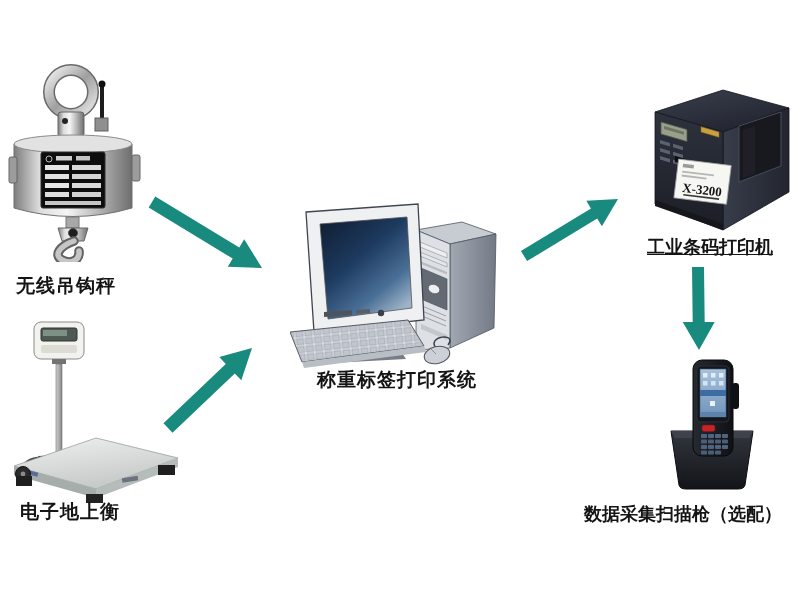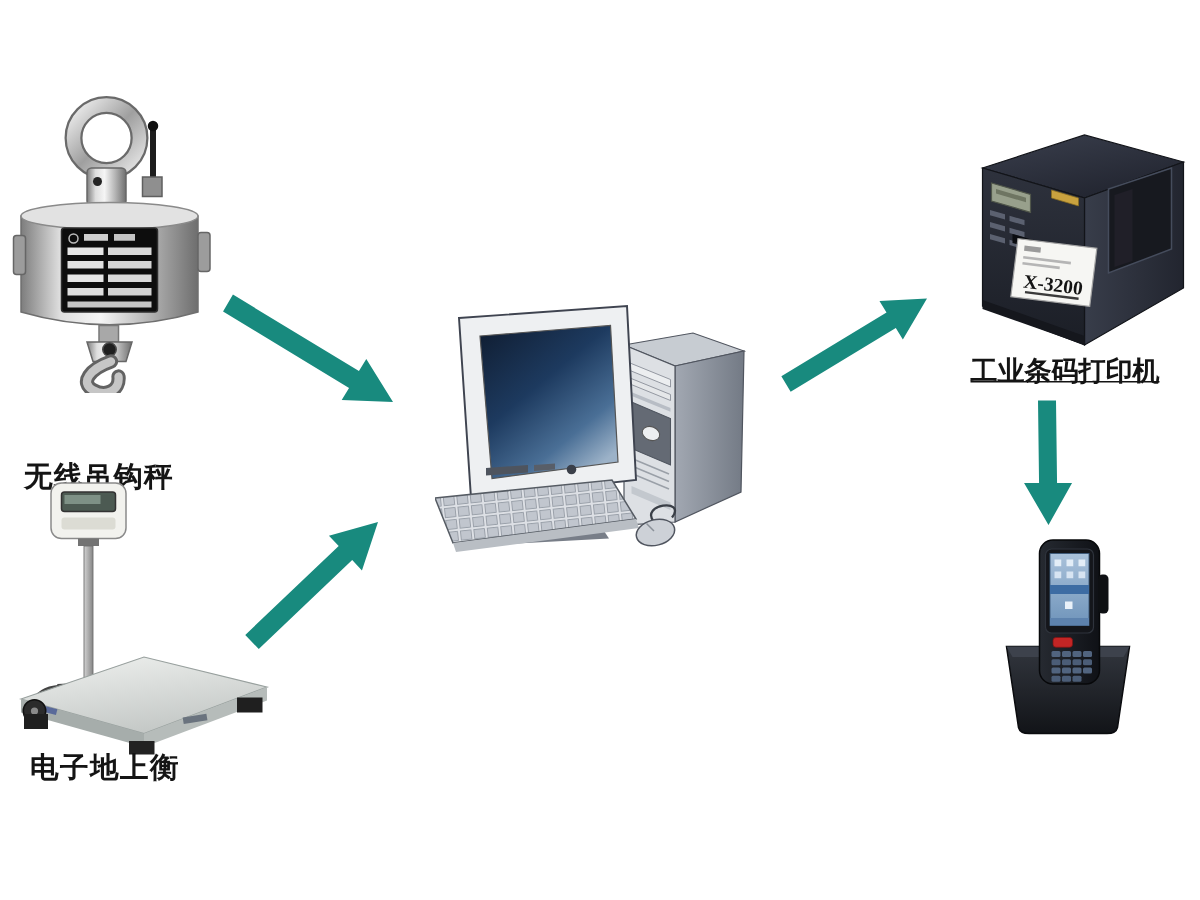--- a/index.html
+++ b/index.html
@@ -57,21 +57,21 @@
       <rect x="37" y="130" width="24" height="5" fill="#dedede"></rect>
         <rect x="64" y="130" width="29" height="5" fill="#d2d2d2"></rect>
       <rect x="37" y="139" width="56" height="4" fill="#c6c6c6"></rect>
       <rect x="58" y="155" width="13" height="11" fill="#a8a8a8" stroke="#787878"></rect>
       <polygon points="50,166 80,166 76,179 54,179" fill="url(#chrome)" stroke="#676767"></polygon>
       <circle cx="65" cy="171" r="4.5" fill="#1f1f1f" stroke="#4a4a4a"></circle>
       <path d="M66,179 C52,184 45,193 54,198 C63,203 72,198 71,189" fill="none" stroke="#636363" stroke-width="9.5" stroke-linecap="round"></path>
       <path d="M66,179 C52,184 45,193 54,198 C63,203 72,198 71,189" fill="none" stroke="#c6c6c6" stroke-width="5.5" stroke-linecap="round"></path>
     </svg>
   </div>
-  <div class="node-label" style="left:16px;top:273px;margin-top:32px;">无线吊钩秤</div>
+  <div class="node-label" style="left:16px;top:273px;">无线吊钩秤</div>
 
   <div class="node" style="left:4px;top:318px;">
     <svg width="182" height="186" viewBox="0 0 182 186">
       <defs>
         <linearGradient id="poleG" x1="0" y1="0" x2="1" y2="0">
           <stop offset="0" stop-color="#d2d2d2"></stop>
             <stop offset="1" stop-color="#858585"></stop>
         </linearGradient>
         <linearGradient id="platG" x1="0" y1="0" x2="0.4" y2="1">
           <stop offset="0" stop-color="#eff1ef"></stop>
@@ -144,20 +144,21 @@
         <circle cx="91" cy="111" r="3.2" fill="#3a3f49"></circle>
       </g>
 
       <polygon points="0,130 118,118 134,144 12,160" fill="url(#keys)" stroke="#555b63" stroke-width="1"></polygon>
       <polygon points="12,160 134,144 136,150 14,166" fill="#b9bec4"></polygon>
       <path d="M146,146 C136,134 168,130 158,143" fill="none" stroke="#3a3f47" stroke-width="1.5"></path>
       <ellipse cx="147" cy="153" rx="13" ry="8.5" fill="#cdd1d7" stroke="#50555f" transform="rotate(-14 147 153)"></ellipse>
       <line x1="141" y1="147" x2="146" y2="152" stroke="#8a9098" stroke-width="1"></line>
     </svg>
   </div>
+  <div class="node-label" style="left:317px;top:367px;">称重标签打印系统</div>
 
   <div class="node" style="left:645px;top:82px;">
     <svg width="152" height="152" viewBox="0 0 152 152">
       <defs>
         <linearGradient id="prTop" x1="0" y1="0" x2="0.6" y2="1">
           <stop offset="0" stop-color="#3a3f4d"></stop>
             <stop offset="1" stop-color="#222530"></stop>
         </linearGradient>
         <linearGradient id="prF" x1="0" y1="0" x2="0" y2="1">
           <stop offset="0" stop-color="#2e323d"></stop>
@@ -242,20 +243,21 @@
         <rect x="46" y="88" width="6" height="4" rx="1" fill="#51647f"></rect>
           <rect x="53" y="88" width="6" height="4" rx="1" fill="#51647f"></rect>
           <rect x="60" y="88" width="6" height="4" rx="1" fill="#51647f"></rect>
           <rect x="67" y="88" width="6" height="4" rx="1" fill="#51647f"></rect>
         <rect x="46" y="93.5" width="6" height="4" rx="1" fill="#4b5d77"></rect>
           <rect x="53" y="93.5" width="6" height="4" rx="1" fill="#4b5d77"></rect>
           <rect x="60" y="93.5" width="6" height="4" rx="1" fill="#4b5d77"></rect>
       </g>
     </svg>
   </div>
+  <div class="node-label sm" style="left:584px;top:502px;">数据采集扫描枪（选配）</div>
 
   <svg id="arrow-layer" width="800" height="600" viewBox="0 0 800 600">
     <polygon points="155.3,196.4 239.3,247.4 244.2,239.3 262,268 227.8,266.7 232.7,258.6 148.7,207.6" fill="#188a7e"></polygon>
     <polygon points="163.5,423.3 225.8,364.0 219.3,357.1 252,348 241.3,380.3 234.8,373.4 172.5,432.7" fill="#188a7e"></polygon>
     <polygon points="520.9,250.9 591.0,208.4 586.3,200.7 618,199 601.9,226.3 597.2,218.6 527.1,261.1" fill="#188a7e"></polygon>
     <polygon points="692,267 692.7,322 682.7,322 699,350 714.7,322 704.7,322 704,267" fill="#188a7e"></polygon>
   </svg>
 
 </div>
 

